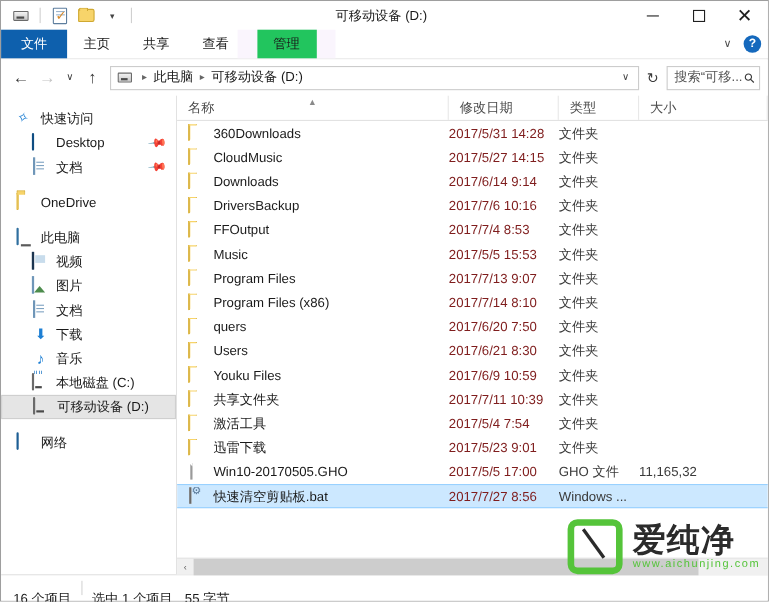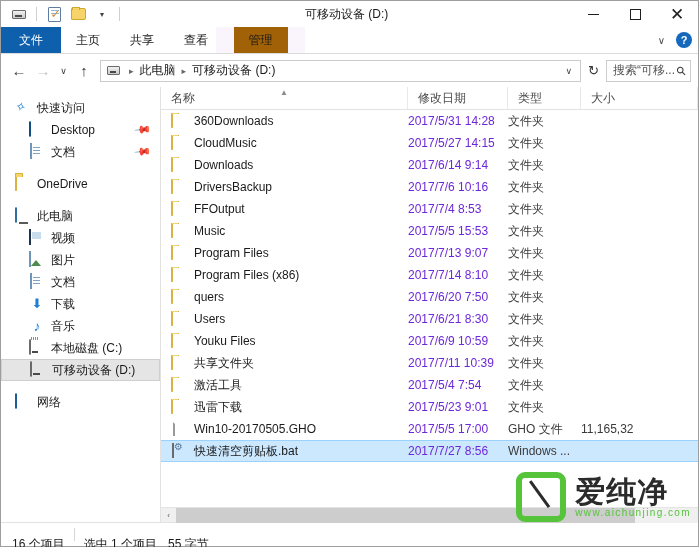--- a/index.html
+++ b/index.html
@@ -50,21 +50,21 @@
   .wc-min { width:11px; height:1px; background:#202020; }
   .wc-max { width:11px; height:11px; border:1px solid #202020; }
   .wc-close { font-size:17px; color:#202020; line-height:1; font-weight:300; }
 
   
   .ribbonbar { height:26px; display:flex; align-items:stretch; background:#fff;
                position:relative; flex:0 0 26px; }
   .rtab { display:flex; align-items:center; padding:0 15px; font-size:12px;
           color:#1a1a1a; cursor:default; }
   .rtab.file { background:#0e60ad; color:#fff; padding:0 18px; }
-  .rtab.ctx { background:#a16207; }
+  .rtab.ctx { background:#22c55e; }
   .ctx-wrap { position:absolute; left:215px; top:0; height:26px; background:#faf5fd;
               width:89px; display:flex; justify-content:center; }
   .ribbon-right { position:absolute; right:6px; top:0; height:26px; display:flex;
                   align-items:center; gap:11px; }
   .chev { font-size:10px; color:#4a4a4a; cursor:default; }
   .help-btn { width:16px; height:16px; border-radius:50%; background:#1569bd;
               color:#fff; font-size:11px; display:flex; align-items:center;
               justify-content:center; font-weight:bold; cursor:default; }
   .ribbon-underline { height:1px; background:#dcdcdc; flex:0 0 1px; }
 
@@ -168,21 +168,21 @@
   .col.c-size { flex:1; }
   .sortcaret { position:absolute; left:50%; top:1px; transform:translateX(-50%);
                font-size:8px; color:#8a8a8a; }
 
   .rows { flex:1; overflow:hidden; position:relative; }
   .row { height:22px; display:flex; align-items:center; cursor:default; }
   .row.sel { background:#cce8ff; border-top:1px solid #99d1ff; border-bottom:1px solid #99d1ff; }
   .cell { font-size:12px; color:#1a1a1a; white-space:nowrap; overflow:hidden; }
   .cell.c-name { width:247px; flex:0 0 247px; display:flex; align-items:center;
                  gap:7px; padding-left:10px; }
-  .cell.c-date { width:100px; flex:0 0 100px; color:#6d28d9; }
+  .cell.c-date { width:100px; flex:0 0 100px; color:#7f1d1d; }
   .cell.c-type { width:73px; flex:0 0 73px; color:#3a3a3a; }
   .cell.c-size { flex:1; color:#3a3a3a; }
 
   .fico { width:16px; height:16px; flex:0 0 16px; position:relative; }
   .fico-folder { width:15px; height:12px; background:#f7d46a; border:1px solid #d8b245;
                  border-radius:1px 2px 2px 1px; margin-top:3px; position:relative; }
   .fico-folder:before { content:""; position:absolute; left:-1px; top:-3px; width:6px;
                         height:3px; background:#f7d46a; border:1px solid #d8b245;
                         border-bottom:none; border-radius:1px 1px 0 0; }
   .fico-file { width:12px; height:15px; background:#fff; border:1px solid #9a9a9a;

